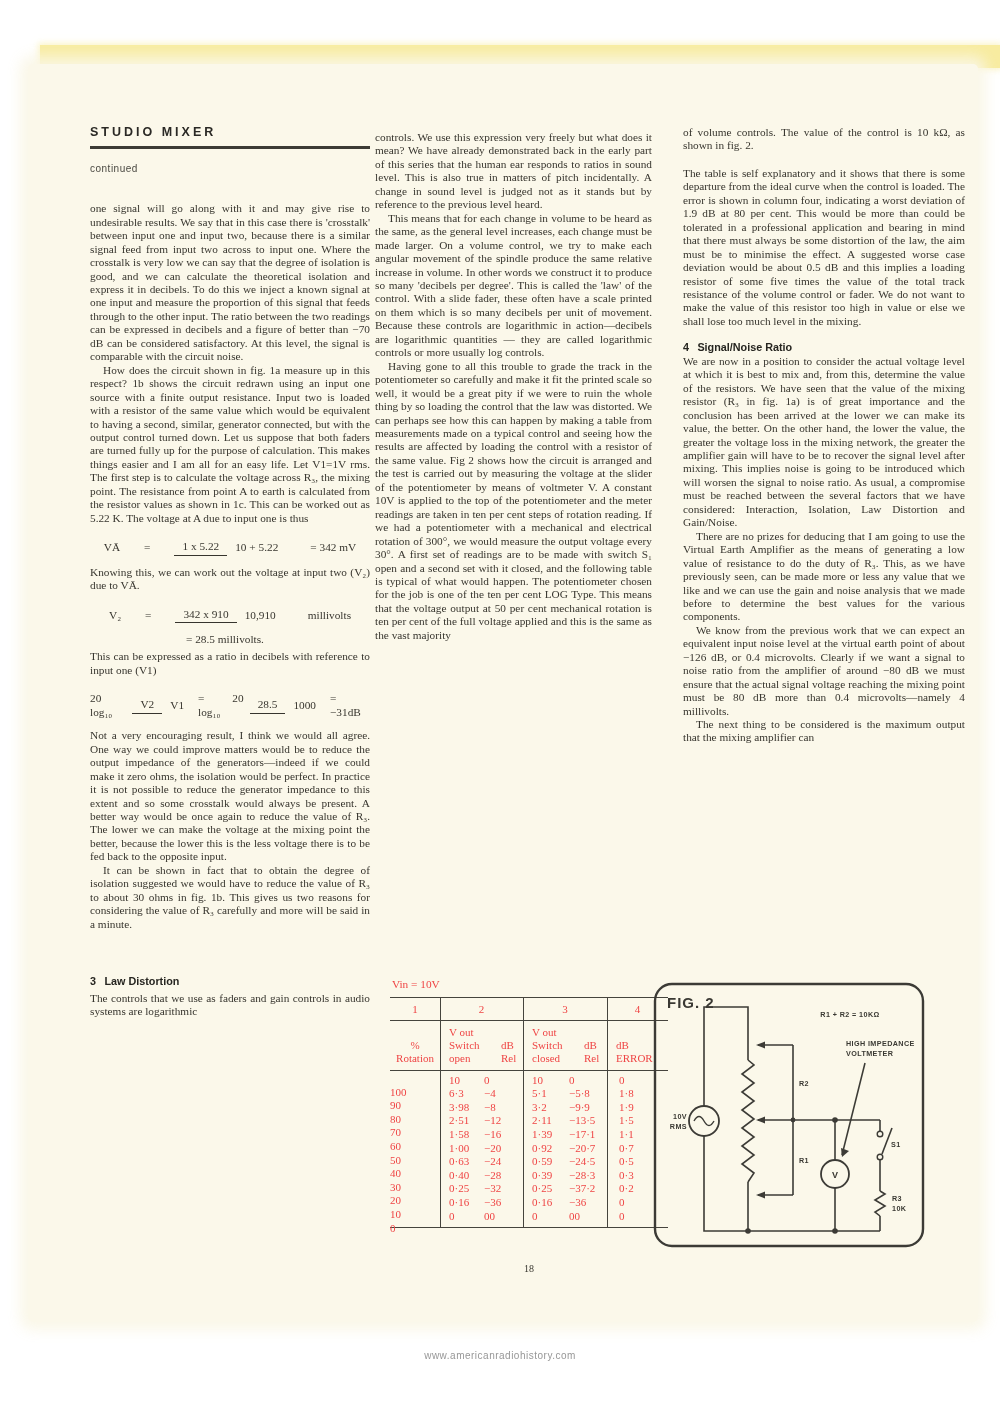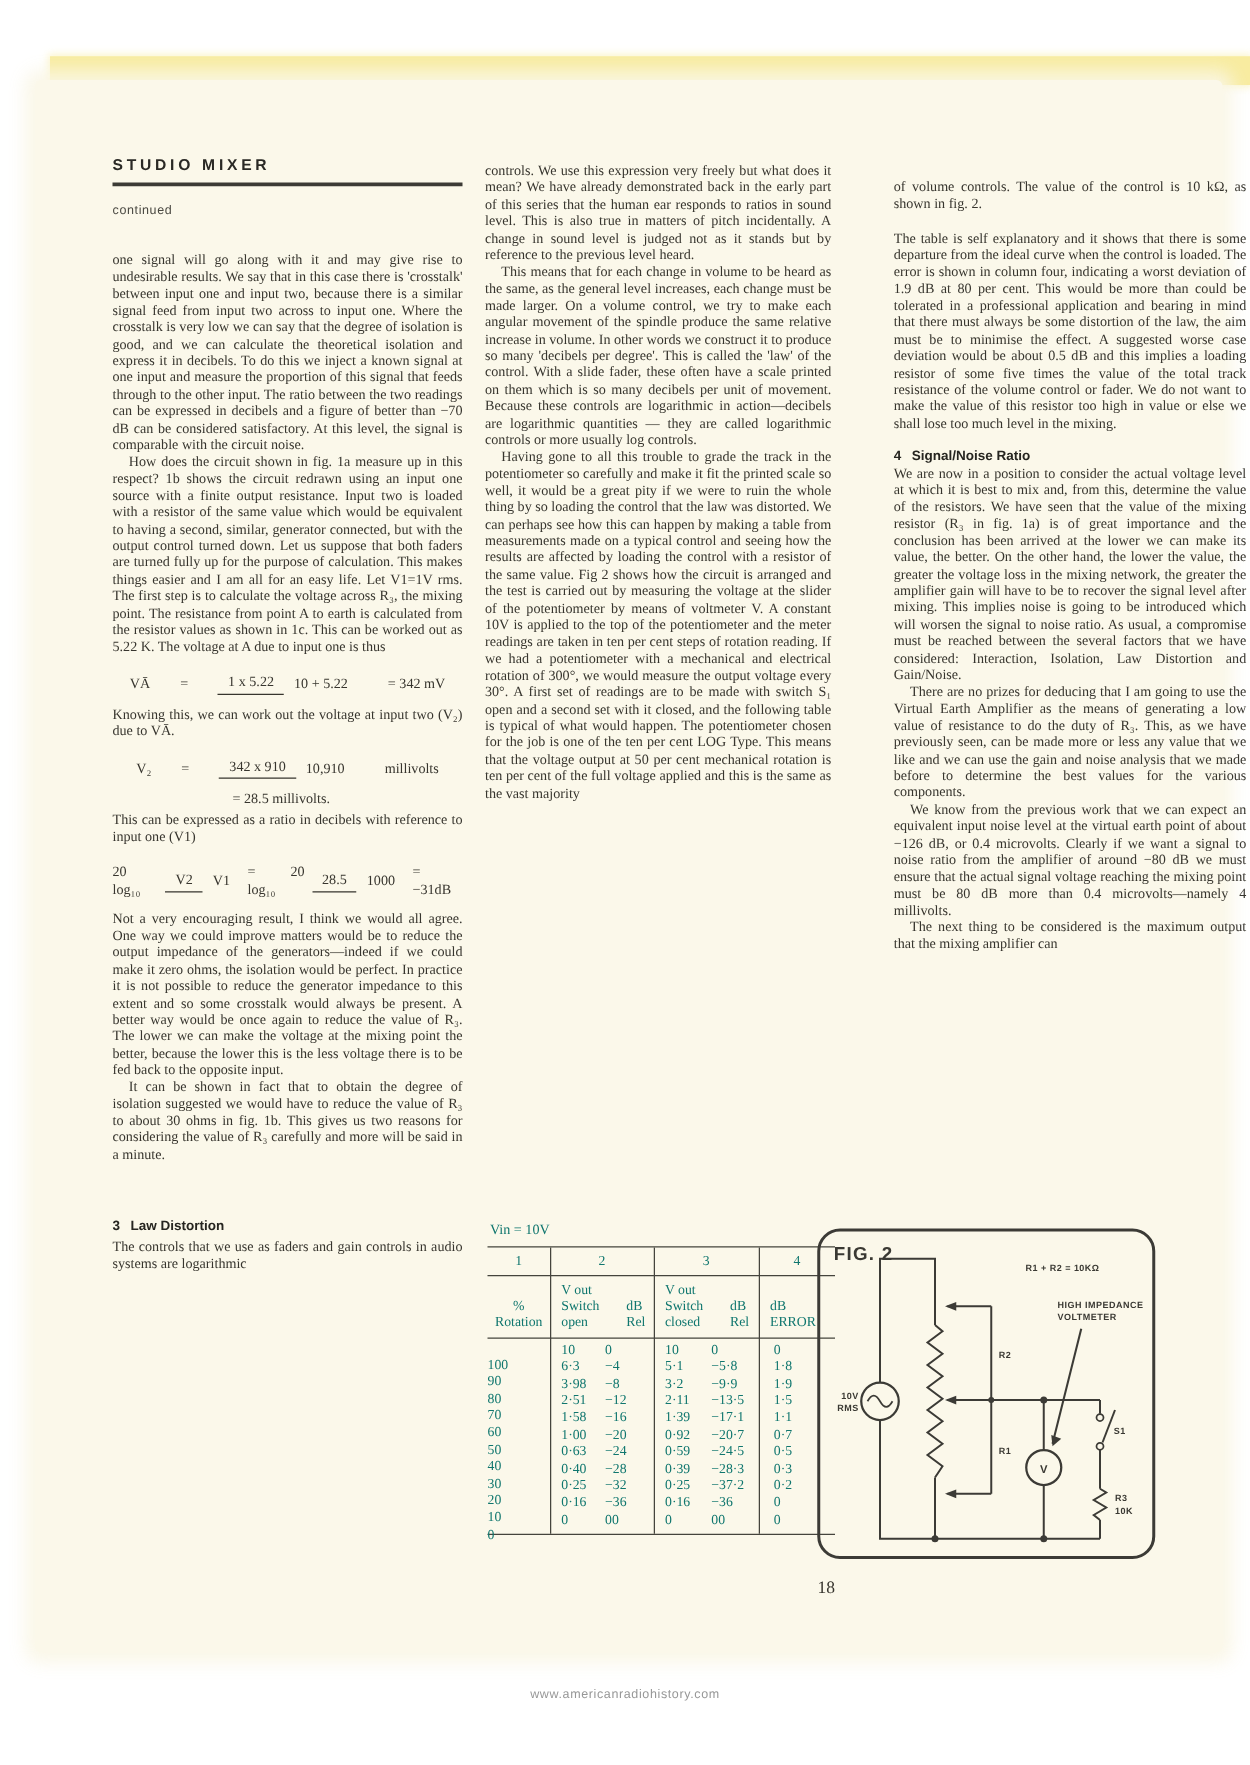--- a/index.html
+++ b/index.html
@@ -4,22 +4,22 @@
 <style>
   html,body{margin:0;padding:0;background:#ffffff;}
   body{width:1000px;height:1412px;position:relative;font-family:"Liberation Serif",serif;
        -webkit-font-smoothing:antialiased;}
   .top-strip{position:absolute;left:40px;top:45px;width:960px;height:23px;background:#f8eca0;
              box-shadow:0 0 6px 2px rgba(248,236,160,.55);}
   .page-bg{position:absolute;left:28px;top:64px;width:950px;height:1258px;background:#fbf8ea;
            border-radius:5px;box-shadow:0 0 14px 8px rgba(249,246,230,.9);}
   .col{position:absolute;color:#37352e;font-size:11.3px;line-height:13.45px;text-align:justify;}
   .col1{left:90px;top:126px;width:280px;}
-  .col2{left:388px;top:131px;width:277px;}
-  .col3{left:683px;top:144px;width:282px;margin-left:32px;}
+  .col2{left:375px;top:131px;width:277px;}
+  .col3{left:683px;top:126px;width:282px;}
   p{margin:0;}
   .ind{text-indent:13px;}
   .gap-top{margin-top:14px;}
   h1.art-title{margin:0;font-family:"Liberation Sans",sans-serif;font-weight:bold;
        font-size:12.5px;letter-spacing:3px;color:#2a2925;}
   .rule{margin-top:7px;height:2.4px;background:#3c3b35;}
   .continued{margin-top:13px;font-family:"Liberation Sans",sans-serif;font-size:10px;
        letter-spacing:.5px;color:#4a4942;}
   .first-para{margin-top:27px;}
   .sec-head{margin:0;font-family:"Liberation Sans",sans-serif;font-weight:bold;font-size:10.8px;
@@ -28,21 +28,21 @@
   .col3 .sec-head{margin-top:13px;}
   
   .formula{display:flex;align-items:center;justify-content:center;gap:24px;margin:15px 0 10px 0;
        font-size:11.3px;}
   .formula.left{justify-content:flex-start;gap:6px;}
   .frac{display:inline-flex;flex-direction:row;text-align:center;}
   .frac .num{border-bottom:1.2px solid #37352e;padding:0 8px 1px 8px;}
   .frac .den{padding:1px 8px 0 8px;}
   .f-result{margin:2px 0 4px 96px;}
   
-  .tablewrap{position:absolute;left:390px;top:978px;width:278px;color:#0f766e;}
+  .tablewrap{position:absolute;left:390px;top:978px;width:278px;color:#ef4444;}
   .vin{font-size:11.3px;margin:0 0 7px 2px;}
   .tbl{position:relative;border-top:1.6px solid #45443d;border-bottom:1.6px solid #45443d;
        font-size:11px;}
   .vline{position:absolute;top:0;bottom:0;width:1.2px;background:#45443d;}
   .v1{left:50px;}.v2{left:133px;}.v3{left:217px;}
   .numrow{display:grid;grid-template-columns:50px 83px 84px 61px;border-bottom:1.4px solid #45443d;
        height:22px;align-items:center;text-align:center;}
   .hdrrow{display:grid;grid-template-columns:50px 83px 84px 61px;border-bottom:1.4px solid #45443d;
        padding:5px 0 4px 0;}
   .hcell{white-space:pre-line;line-height:13.2px;}
@@ -51,21 +51,21 @@
   .h-split .subv{width:52px;}
   .h-split .subd{margin-top:13.2px;}
   .h-err{padding-left:9px;margin-top:13.2px;}
   .rows{padding:3px 0 4px 0;}
   .drow{display:grid;grid-template-columns:50px 44px 39px 46px 38px 61px;height:13.6px;
        line-height:13.6px;}
   .dc0{margin-top:12px;}
   .dc1,.dc3{padding-left:9px;}
   .dc2,.dc4{padding-left:0;}
   .dc5{padding-left:12px;}
-  .pagenum{position:absolute;left:390px;top:1263px;width:278px;text-align:right;font-size:14px;
+  .pagenum{position:absolute;left:390px;top:1263px;width:278px;text-align:center;font-size:10px;
        color:#37352e;}
   
   .fig2{position:absolute;left:650px;top:975px;}
   .footer{position:absolute;left:0;top:1350px;width:1000px;text-align:center;
        font-family:"Liberation Sans",sans-serif;font-size:10px;color:#979797;letter-spacing:.5px;}
   svg text{font-family:"Liberation Sans",sans-serif;fill:#3a3933;}
   .figtitle{font-size:15px;font-weight:bold;letter-spacing:1px;}
   .figsmall{font-size:7.2px;font-weight:bold;letter-spacing:.4px;}
   .figmeter{font-size:9px;font-weight:bold;}
 </style>

